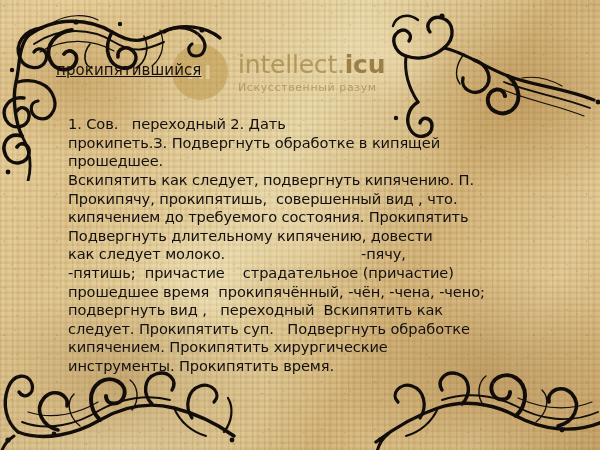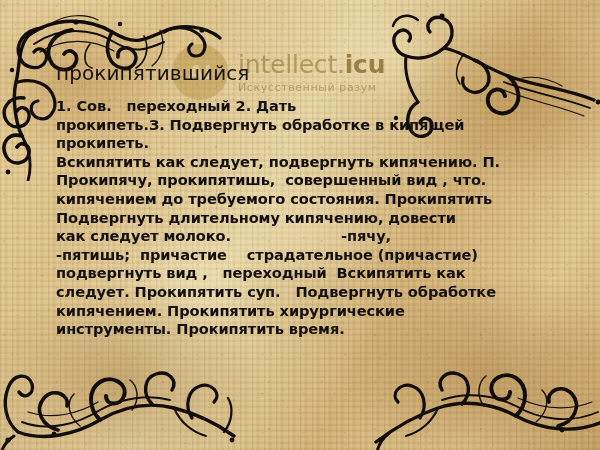--- a/index.html
+++ b/index.html
@@ -123,28 +123,29 @@
   }
 
   
   #content {
     position: relative;
     z-index: 5;
     padding: 62px 18px 0 56px;
     color: #1b1714;
   }
   #entry-title {
-    font-size: 20px;
+    font-size: 15px;
     line-height: 1.15;
     color: #17120e;
     letter-spacing: 0.1px;
-    margin: 0 0 12px 0;
+    margin: 0 0 36px 0;
     white-space: pre;
-  }
-  #definition { margin: 0; font-weight: bold; }
+    text-decoration: underline;
+  }
+  #definition { margin: 12px; }
   .line {
     font-size: 14.6px;
     line-height: 18.6px;
     color: #141010;
     white-space: pre;
     letter-spacing: -0.1px;
     position: relative;
   }
   .line .tail {
     position: absolute;
@@ -265,27 +266,28 @@
       <div id="wm-title"><span>intellect.</span><b>icu</b></div>
       <div id="wm-sub">Искусственный  разум</div>
     </div>
   </div>
 
   <div id="content">
     <div id="entry-title">прокипятившийся</div>
     <div id="definition">
         <div class="line">1. Сов.   переходный 2. Дать</div>
         <div class="line">прокипеть.З. Подвергнуть обработке в кипящей</div>
-        <div class="line">прокипеть.</div>
+        <div class="line">прошедшее.</div>
         <div class="line">Вскипятить как следует, подвергнуть кипячению. П.</div>
         <div class="line">Прокипячу, прокипятишь,  совершенный вид , что.</div>
         <div class="line">кипячением до требуемого состояния. Прокипятить</div>
         <div class="line">Подвергнуть длительному кипячению, довести</div>
-        <div class="line">как следует молоко.<span class="tail" style="left: 285px;">-пячу,</span></div>
+        <div class="line">как следует молоко.<span class="tail" style="left: 293px;">-пячу,</span></div>
         <div class="line">-пятишь;  причастие    страдательное (причастие)</div>
+        <div class="line">прошедшее время  прокипячённый, -чён, -чена, -чено;</div>
         <div class="line">подвергнуть вид ,   переходный  Вскипятить как</div>
         <div class="line">следует. Прокипятить суп.   Подвергнуть обработке</div>
         <div class="line">кипячением. Прокипятить хирургические</div>
         <div class="line">инструменты. Прокипятить время.</div>
       </div>
   </div>
 
   <div id="speckle"></div>
   <div id="vignette"></div>
 </div>

